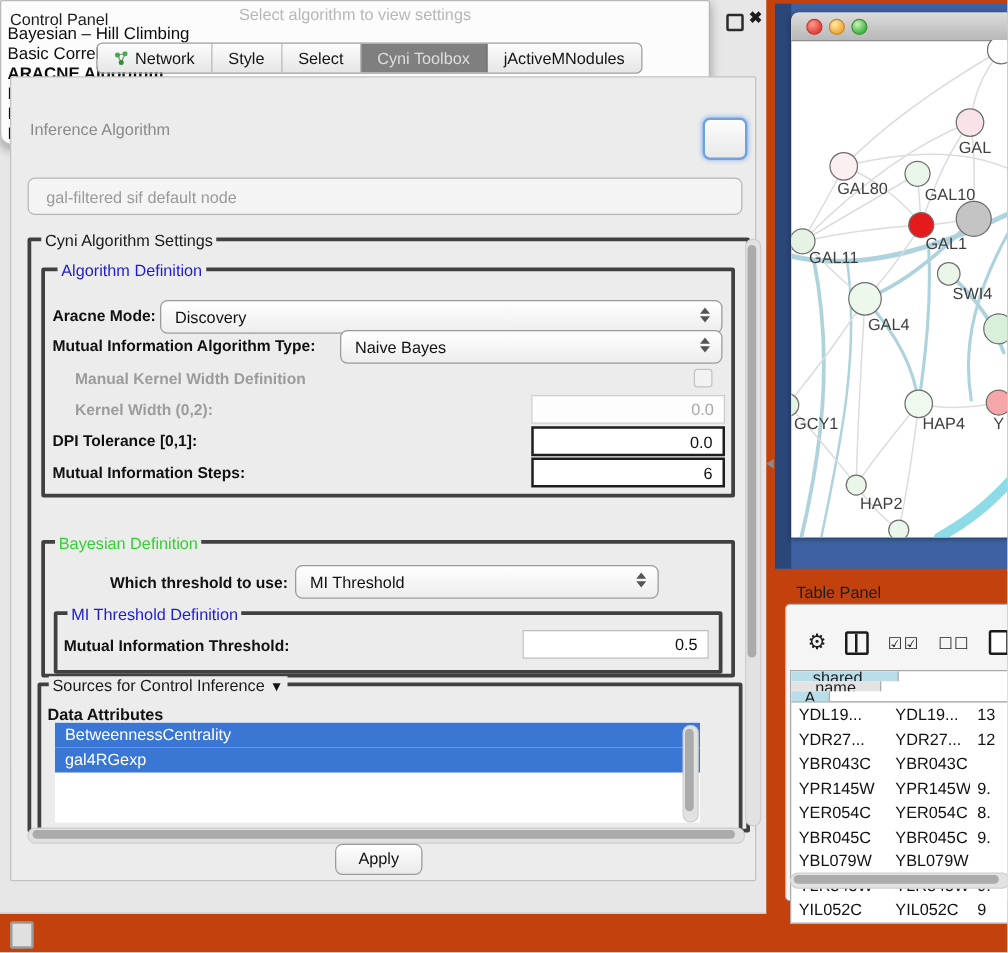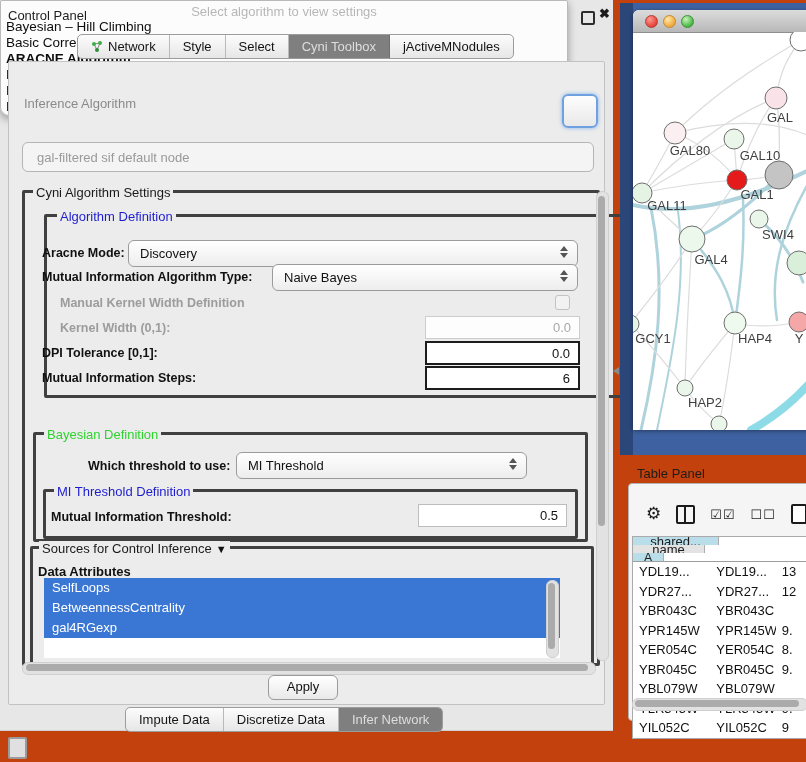--- a/index.html
+++ b/index.html
@@ -135,21 +135,21 @@
           <div class="dd-item">Mutual Information Inference</div>
           <div class="dd-item">Bayesian – K2</div>
           <div class="dd-item">Dream8 DC_TDC Algorithm</div>
         </div>
     </div>
 
     <div class="group" style="left:22px;top:190px;width:572px;height:470px;">
       <span class="gtitle" style="left:8px;top:-8px;">Cyni Algorithm Settings</span>
     </div>
 
-    <div class="group" style="left:44px;top:214px;width:549px;height:178px;padding-left:32px;">
+    <div class="group" style="left:33px;top:214px;width:549px;height:178px;">
       <span class="gtitle blue" style="left:10px;top:-8px;">Algorithm Definition</span>
     </div>
 
     <div class="form-label" style="left:42px;top:246px;">Aracne Mode:</div>
     <div class="combo" style="left:128px;top:240px;width:437px;">
       <span>Discovery</span>
       <span class="stepper">
           <span class="up"></span>
           <span class="dn"></span>
         </span>
@@ -160,21 +160,21 @@
       <span>Naive Bayes</span>
       <span class="stepper">
           <span class="up"></span>
           <span class="dn"></span>
         </span>
     </div>
 
     <div class="form-label disabled" style="left:42px;top:296px;">Manual Kernel Width Definition</div>
     <div class="chk" style="left:555px;top:295px;"></div>
 
-    <div class="form-label disabled" style="left:42px;top:321px;">Kernel Width (0,1):</div>
+    <div class="form-label disabled" style="left:42px;top:321px;">Kernel Width (0,2):</div>
     <div class="num-input disabled" style="left:425px;top:316px;width:145px;">0.0</div>
 
     <div class="form-label" style="left:42px;top:346px;">DPI Tolerance [0,1]:</div>
     <div class="num-input strong" style="left:425px;top:341px;width:143px;">0.0</div>
 
     <div class="form-label" style="left:42px;top:371px;">Mutual Information Steps:</div>
     <div class="num-input strong" style="left:425px;top:366px;width:143px;">6</div>
 
 
     <div class="group" style="left:33px;top:432px;width:549px;height:104px;">
@@ -192,48 +192,36 @@
       <span class="gtitle blue" style="left:8px;top:-8px;">MI Threshold Definition</span>
     </div>
     <div class="form-label" style="left:51px;top:510px;">Mutual Information Threshold:</div>
     <div class="num-input" style="left:418px;top:504px;width:139px;">0.5</div>
 
     <div class="group" style="left:30px;top:546px;width:558px;height:114px;">
       <span class="gtitle" style="left:6px;top:-8px;"><span>Sources for Control Inference</span><span class="tri-down">▼</span></span>
     </div>
     <div class="form-label" style="left:38px;top:564px;font-size:13px;">Data Attributes</div>
     <div id="attr-list" class="abs">
-        <div class="attr-item">SelfLoops</div>
         <div class="attr-item">BetweennessCentrality</div>
         <div class="attr-item">gal4RGexp</div>
       </div>
     <div class="vscroll" style="left:546px;top:580px;height:76px;">
         <span class="vthumb" style="top:2px;height:66px;"></span>
       </div>
 
     <div class="vscroll" style="left:596px;top:191px;height:468px;">
         <span class="vthumb" style="top:4px;height:330px;"></span>
       </div>
     <div class="hscroll" style="left:22px;top:662px;width:572px;">
         <span class="hthumb" style="left:3px;width:562px;"></span>
       </div>
 
     <div class="apply-btn">Apply</div>
 
-    <div id="bottom-tabs" class="abs tabbar">
-        <div class="tab">
-          <span>Impute Data</span>
-        </div>
-        <div class="tab">
-          <span>Discretize Data</span>
-        </div>
-        <div class="tab active">
-          <span>Infer Network</span>
-        </div>
-      </div>
   </div>
 
   <div class="abs mini-icon"></div>
   <div class="abs splitter-arrow"></div>
 
   <div id="desktop" class="abs"></div>
   <div id="desktop-shadow" class="abs"></div>
 
   <div id="net-window" class="abs">
     <div id="net-titlebar">

